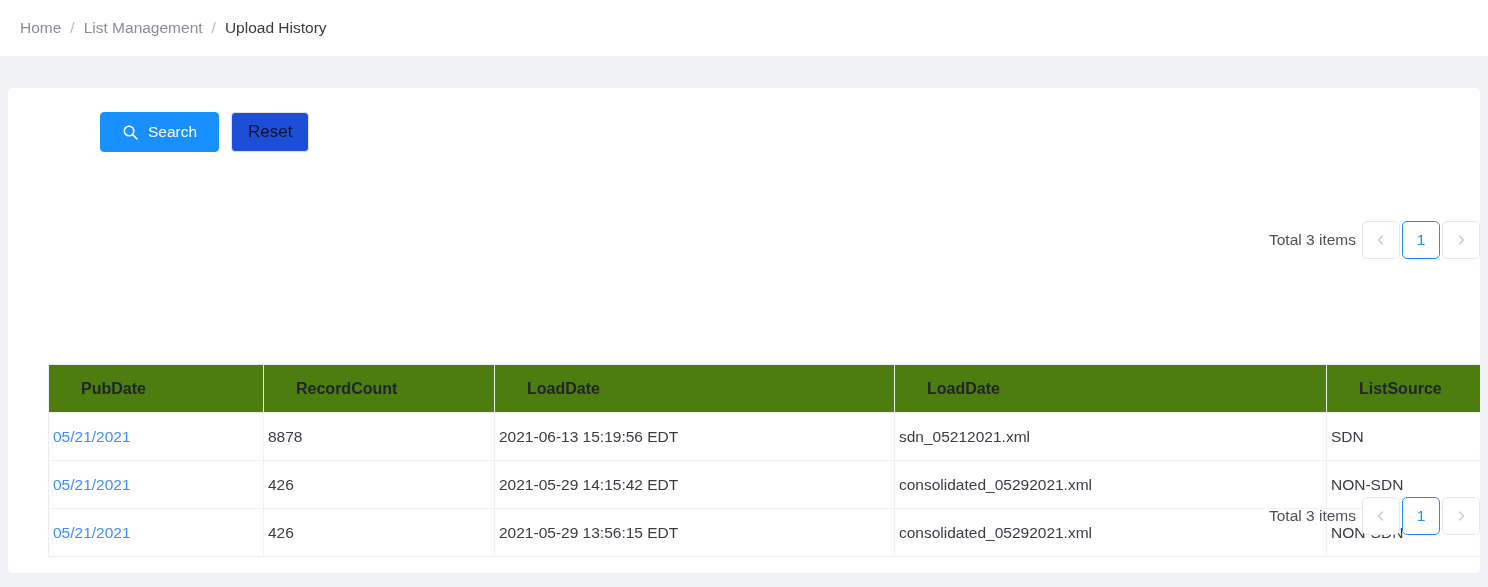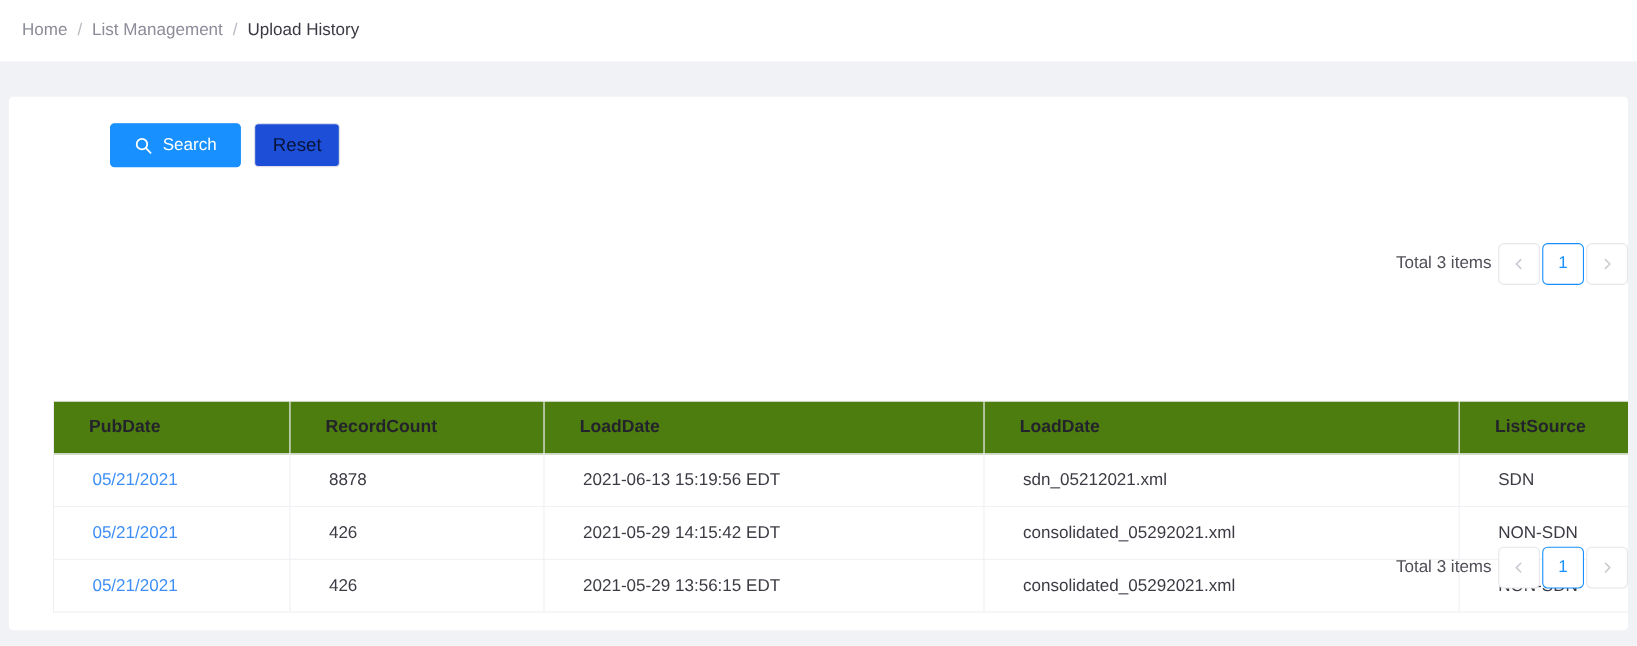--- a/index.html
+++ b/index.html
@@ -214,21 +214,21 @@
     border-right: 1px solid #ececf1;
     border-bottom: 1px solid #ececf1;
     background: #4d7c0f;
     white-space: nowrap;
     margin-left: 21px;
   }
   table.data th:last-child { border-right: none; }
   table.data td {
     font-size: 15.5px;
     color: #3b3b44;
-    padding: 0 0 0 35px;
+    padding: 0 0 0 4px;
     height: 47px;
     border-right: 1px solid #f0f0f5;
     border-bottom: 1px solid #f0f0f5;
     white-space: nowrap;
   }
   table.data td:last-child { border-right: none; }
   table.data tr:last-child td { border-bottom: none; }
   .cell-link {
     color: #3d8ef7;
     cursor: pointer;

